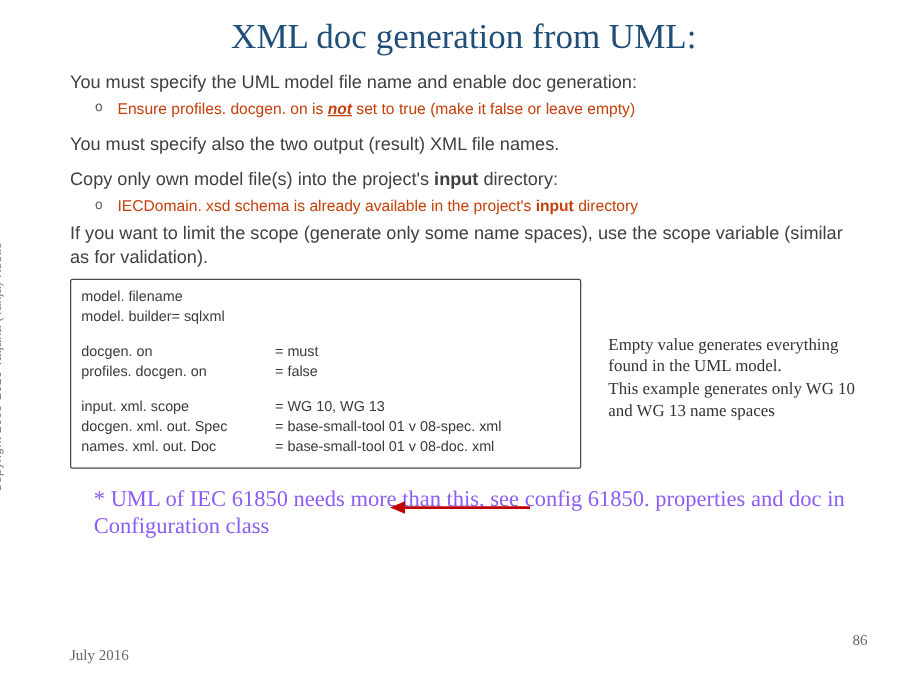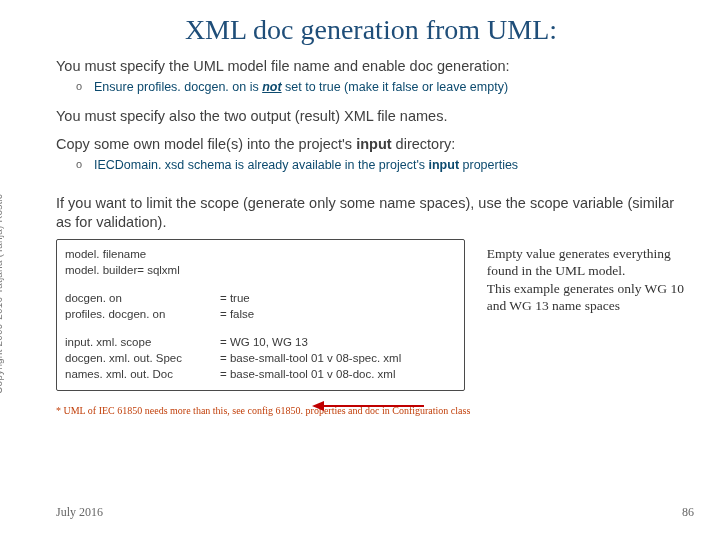--- a/index.html
+++ b/index.html
@@ -14,30 +14,30 @@
   .title {
     font-family: "Palatino Linotype", "Book Antiqua", Palatino, serif;
     color: #1f4e79; font-size: 28px; text-align: center; line-height: 1.25;
     margin-bottom: 6px;
   }
   .para {
     font-size: 14.5px; color: #404040; margin-top: 10px; line-height: 1.25;
   }
   .bullet-list { margin-top: 4px; margin-left: 20px; }
   .bullet-item {
-    font-size: 12.5px; color: #0c4a6e; line-height: 1.4;
+    font-size: 12.5px; color: #c2410c; line-height: 1.4;
     position: relative; padding-left: 18px;
   }
   .bullet-item::before {
     content: "o"; position: absolute; left: 0; top: 0;
     font-size: 11px; color: #606060;
   }
   .not-bold { font-style: italic; font-weight: bold; text-decoration: underline; }
   .input-word { font-weight: bold; }
-  .config-row { margin-top: 8px; display: flex; align-items: flex-start; }
+  .config-row { margin-top: 8px; display: flex; align-items: center; }
   .config-box {
     border: 1.5px solid #4a4a4a; border-radius: 2px;
     padding: 6px 8px 8px 8px; width: 410px;
     font-family: Arial, sans-serif;
   }
   .cfg-line { display: flex; font-size: 11.5px; color: #3a3a3a; line-height: 1.4; }
   .cfg-key { width: 155px; flex-shrink: 0; }
   .cfg-val { flex: 1; }
   .cfg-gap { height: 12px; }
   .aside {
@@ -46,24 +46,24 @@
     margin-left: 22px; width: 200px; padding-top: 6px;
   }
   .copyright {
     position: absolute; left: 4px; bottom: 146px;
     transform: rotate(-90deg); transform-origin: left bottom;
     font-size: 10px; color: #808080; letter-spacing: 0.2px;
     white-space: nowrap;
   }
   .footnote {
     font-family: "Palatino Linotype", "Book Antiqua", Palatino, serif;
-    font-size: 10px; color: #c2410c; margin-top: 14px;
+    font-size: 18px; color: #8b5cf6; margin-top: 14px; margin-left: 19px;
   }
   .footer-date {
-    position: absolute; left: 56px; bottom: 20px;
+    position: absolute; left: 56px; bottom: 8px;
     font-family: "Palatino Linotype", serif; font-size: 12px; color: #666;
   }
   .footer-num {
     position: absolute; right: 26px; bottom: 20px;
     font-family: "Palatino Linotype", serif; font-size: 12px; color: #666;
   }
   .arrow {
     position: absolute; left: 312px; top: 399px; width: 112px; height: 14px;
     pointer-events: none;
   }
@@ -77,43 +77,43 @@
   <div class="para">You must specify the UML model file name and enable doc generation:</div>
   <div class="bullet-list">
     <div class="bullet-item">
       <span>Ensure profiles. docgen. on is </span><span class="not-bold">not</span><span> set to true (make it false or leave empty)</span>
     </div>
   </div>
 
   <div class="para">You must specify also the two output (result) XML file names.</div>
 
   <div class="para">
-    <span>Copy some own model file(s) into the project's </span><span class="input-word">input</span><span> directory:</span>
+    <span>Copy only own model file(s) into the project's </span><span class="input-word">input</span><span> directory:</span>
   </div>
   <div class="bullet-list">
     <div class="bullet-item">
-      <span>IECDomain. xsd schema is already available in the project's </span><span class="input-word">input</span><span> properties</span>
+      <span>IECDomain. xsd schema is already available in the project's </span><span class="input-word">input</span><span> directory</span>
     </div>
   </div>
 
-  <div class="para" style="margin-top:20px">If you want to limit the scope (generate only some name spaces), use the scope variable (similar as for validation).</div>
+  <div class="para" style="margin-top:4px">If you want to limit the scope (generate only some name spaces), use the scope variable (similar as for validation).</div>
 
   <div class="config-row">
     <div class="config-box" id="cfgbox">
         <div class="cfg-line">
           <div class="cfg-key">model. filename</div>
         </div>
         <div class="cfg-line">
           <div class="cfg-key">model. builder= sqlxml</div>
           <div class="cfg-val"></div>
         </div>
         <div class="cfg-gap"></div>
         <div class="cfg-line">
           <div class="cfg-key">docgen. on</div>
-          <div class="cfg-val">= true</div>
+          <div class="cfg-val">= must</div>
         </div>
         <div class="cfg-line">
           <div class="cfg-key">profiles. docgen. on</div>
           <div class="cfg-val">= false</div>
         </div>
         <div class="cfg-gap"></div>
         <div class="cfg-line">
           <div class="cfg-key">input. xml. scope</div>
           <div class="cfg-val">= WG 10, WG 13</div>
         </div>

